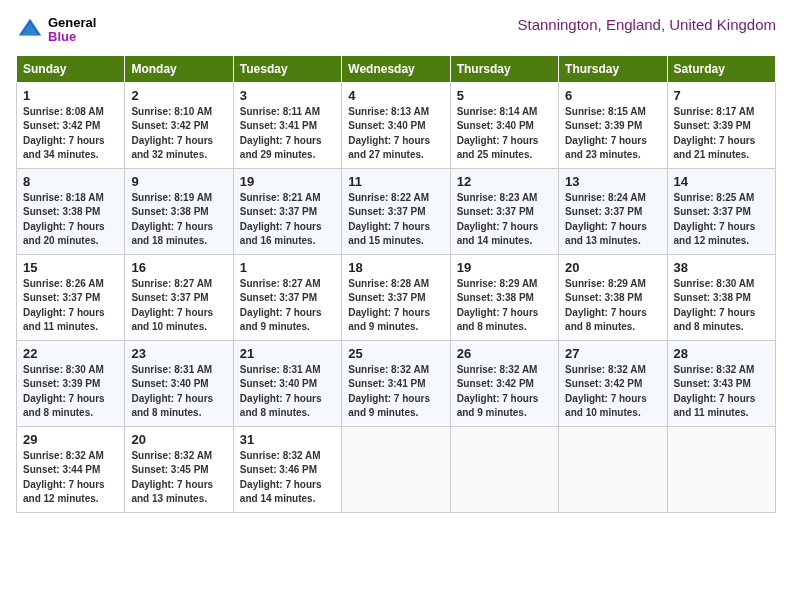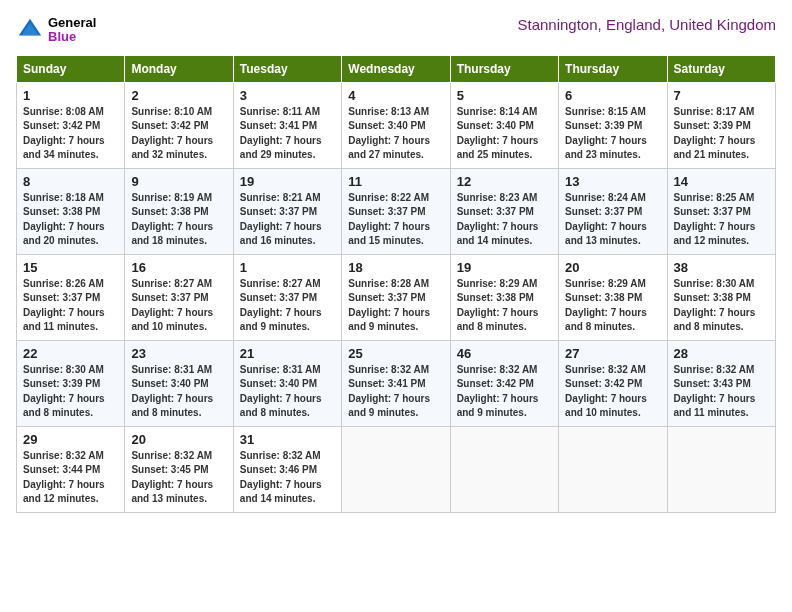--- a/index.html
+++ b/index.html
@@ -221,21 +221,21 @@
         </td>
         <td>
           <span class="day-num">21</span>
           <div class="day-info">Sunrise: 8:31 AM<br>Sunset: 3:40 PM<br>Daylight: 7 hours<br>and 8 minutes.</div>
         </td>
         <td>
           <span class="day-num">25</span>
           <div class="day-info">Sunrise: 8:32 AM<br>Sunset: 3:41 PM<br>Daylight: 7 hours<br>and 9 minutes.</div>
         </td>
         <td>
-          <span class="day-num">46</span>
+          <span class="day-num">26</span>
           <div class="day-info">Sunrise: 8:32 AM<br>Sunset: 3:42 PM<br>Daylight: 7 hours<br>and 9 minutes.</div>
         </td>
         <td>
           <span class="day-num">27</span>
           <div class="day-info">Sunrise: 8:32 AM<br>Sunset: 3:42 PM<br>Daylight: 7 hours<br>and 10 minutes.</div>
         </td>
         <td>
           <span class="day-num">28</span>
           <div class="day-info">Sunrise: 8:32 AM<br>Sunset: 3:43 PM<br>Daylight: 7 hours<br>and 11 minutes.</div>
         </td>

